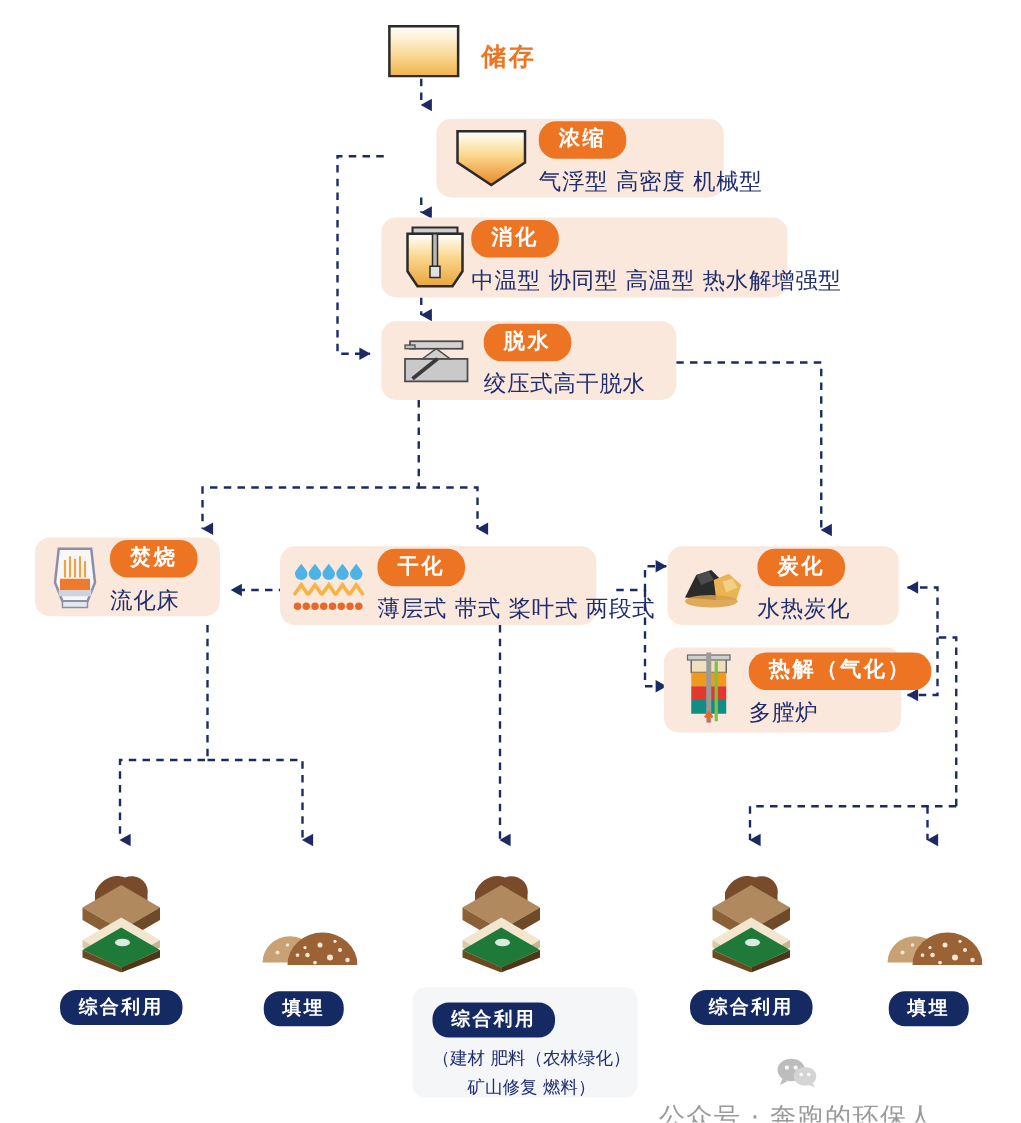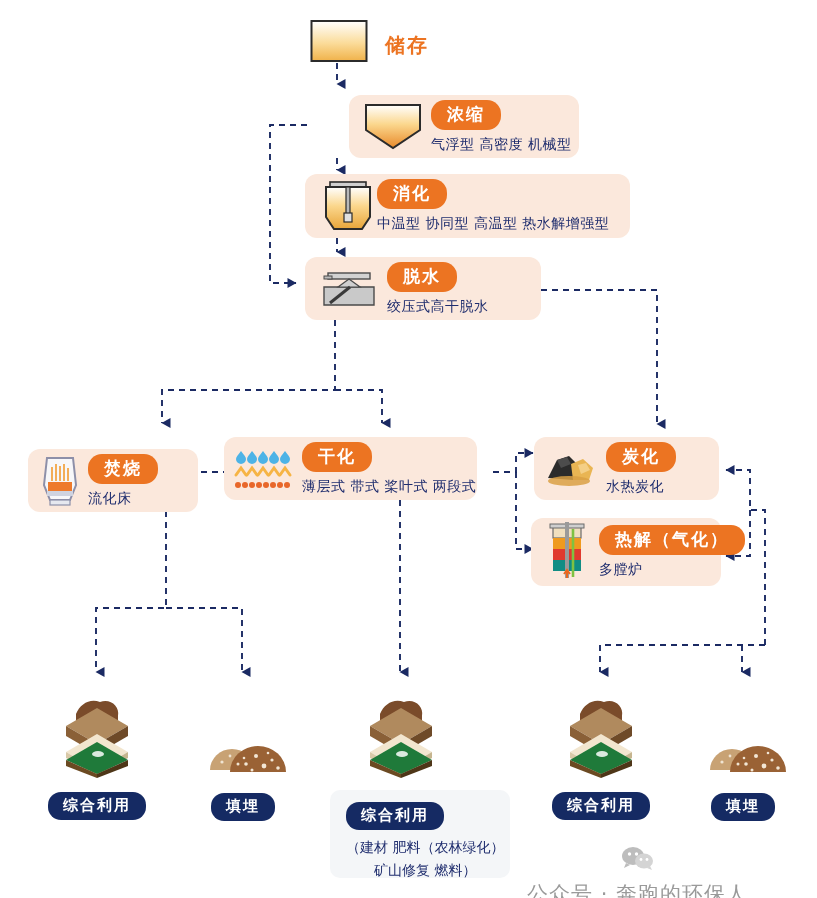--- a/index.html
+++ b/index.html
@@ -34,21 +34,21 @@
     letter-spacing:2px;
     text-align:center;
     line-height:1;
     padding:6px 16px 7px 16px;
     font-size:17px;
     white-space:nowrap;
     align-self:flex-start;
   }
   .sub{
     color:#1f2d6e;
-    font-size:14px;
+    font-size:18px;
     margin-top:6px;
     white-space:nowrap;
     letter-spacing:.5px;
   }
 
   
   .store-label{
     position:absolute;
     color:#ec7422;font-weight:bold;font-size:20px;letter-spacing:2px;
   }
@@ -194,21 +194,21 @@
         <path d="M10,36 L30,20" stroke="#3a3a3a" stroke-width="3" fill="none"></path>
         <rect x="4" y="9" width="8" height="3" fill="#bdbdbd" stroke="#4a4a4a" stroke-width="1"></rect>
       </svg>
     </div>
     <div class="txtcol" style="margin-left:8px;">
       <div class="badge">脱水</div>
       <div class="sub">绞压式高干脱水</div>
     </div>
   </div>
 
-  <div class="pbox" style="left:28px;top:449px;width:170px;height:63px;padding:15px 10px;">
+  <div class="pbox" style="left:28px;top:430px;width:148px;height:63px;padding:15px 10px;">
     <div class="icon-wrap" style="width:44px;height:54px;">
       <svg width="40" height="52" viewBox="0 0 40 52">
         <path d="M7,3 L33,3 L36,30 L30,45 L10,45 L4,30 Z" fill="#f7f7f9" stroke="#8d8fa8" stroke-width="2"></path>
         <g stroke="#f2a13c" stroke-width="1.7" fill="none">
           <path d="M12,12 L12,26"></path>
             <path d="M16,9 L16,26"></path>
             <path d="M20,11 L20,26"></path>
           <path d="M24,9 L24,26"></path>
             <path d="M28,13 L28,26"></path>
         </g>

